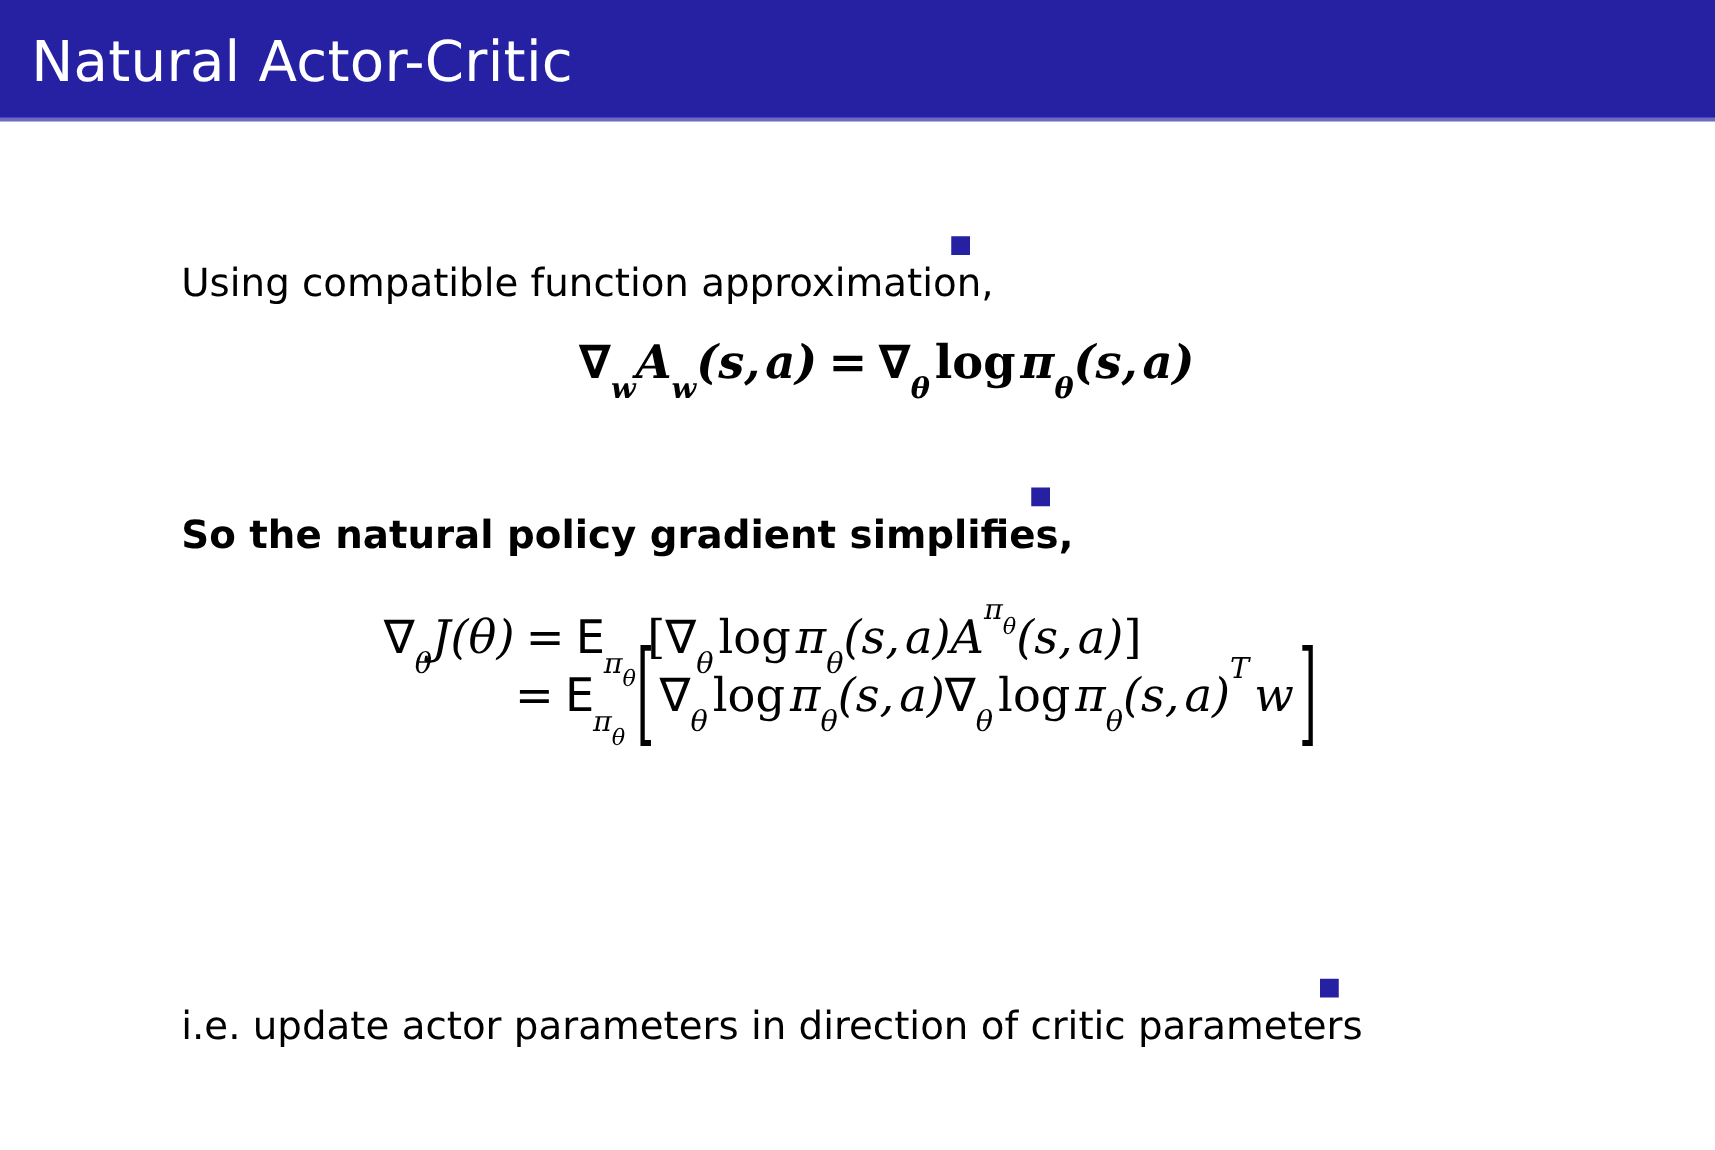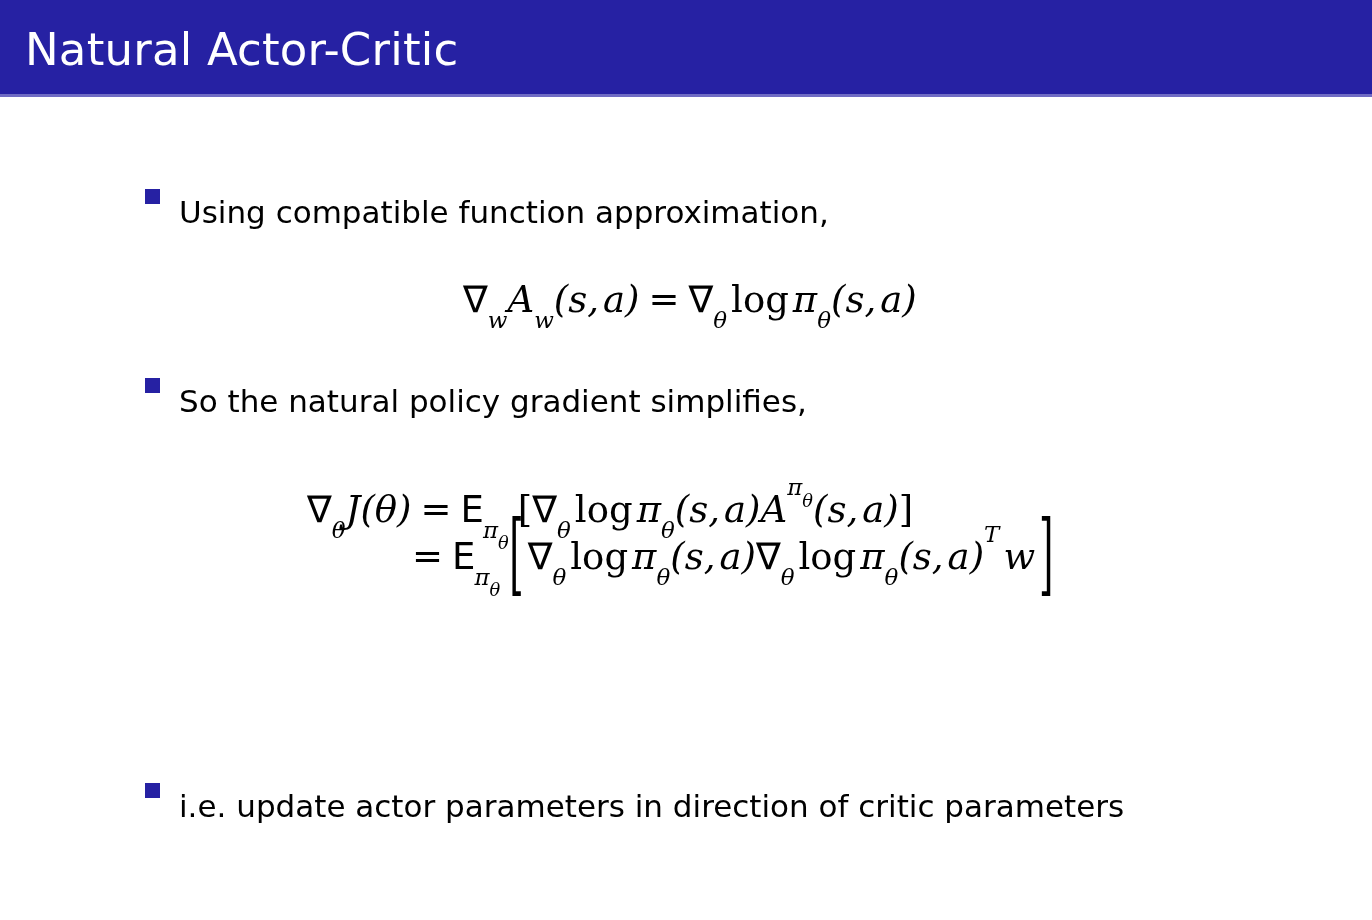--- a/index.html
+++ b/index.html
@@ -53,41 +53,42 @@
     left: 0;
     top: 97px;
     width: 1372px;
     height: 823px;
   }
 
   
   .bullet-row {
     position: absolute;
     display: flex;
-    align-items: flex-start;
+    align-items: flex-end;
+    flex-direction: column;
   }
   .bullet-marker {
     width: 15px;
     height: 15px;
     background: #2621a3;
     flex: 0 0 auto;
     margin-right: 19px;
     position: relative;
     top: -4px;
   }
   .bullet-text {
     font-size: 31px;
     line-height: 38px;
     color: #000000;
     white-space: nowrap;
     font-family: "DejaVu Sans", sans-serif;
   }
 
   #bullet-1 { left: 145px; top: 96px; }
-  #bullet-2 { left: 145px; top: 285px; }
+  #bullet-2 { left: 145px; top: 297px; font-weight: bold; }
   #bullet-3 { left: 145px; top: 690px; }
 
   
   .math {
     font-family: "DejaVu Serif", serif;
     font-style: italic;
     color: #000000;
     white-space: nowrap;
   }
   .op {
@@ -124,21 +125,21 @@
     position: relative;
     top: -2px;
   }
 
   
   .eq {
     position: absolute;
     font-size: 37px;
     line-height: 46px;
   }
-  #eq-compat   { left: 463px; top: 180px; }
+  #eq-compat   { left: 463px; top: 169px; font-weight: bold; }
   #eq-line-1   { left: 307px; top: 390px; }
   #eq-line-2   { left: 412px; top: 437px; }
   #eq-line-3   { left: 452px; top: 521px; }
   #eq-nat      { left: 278px; top: 580px; color: #ff0000; font-weight: 700; }
   #eq-nat .math, #eq-nat .nabla, #eq-nat .op { color: #ff0000; }
 </style>
 </head>
 <body>
 
 <div class="title-bar">

